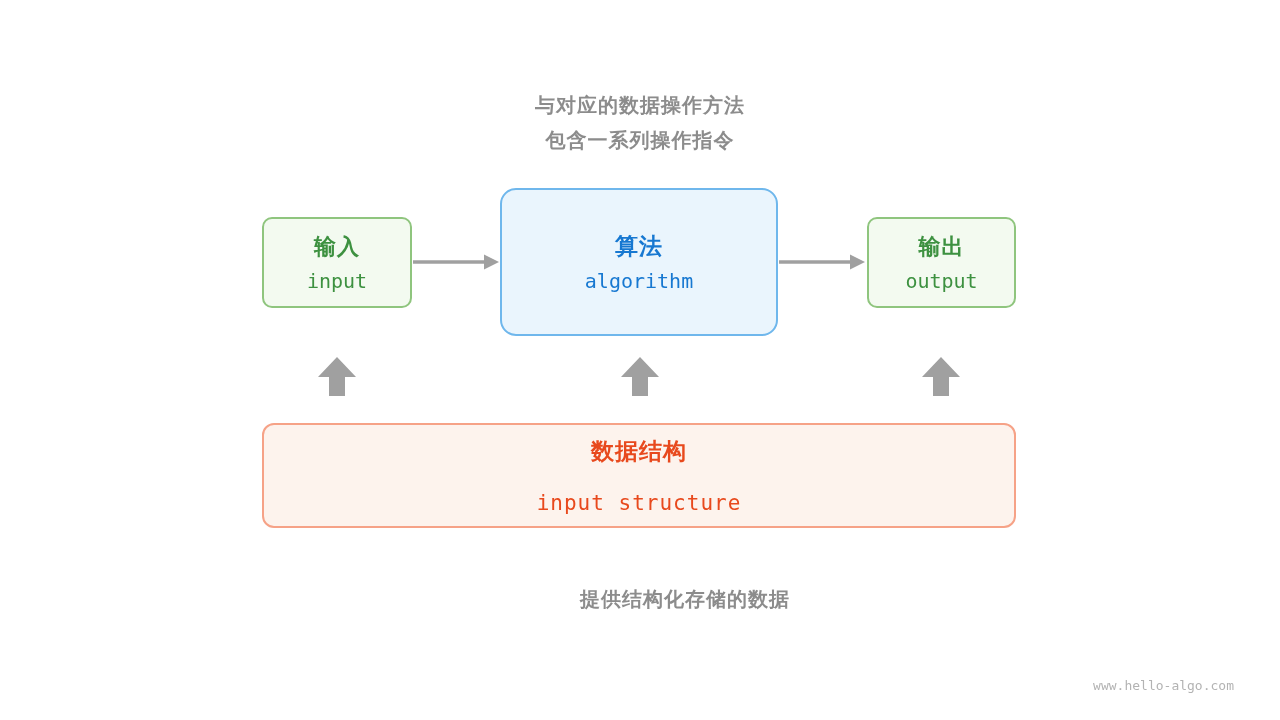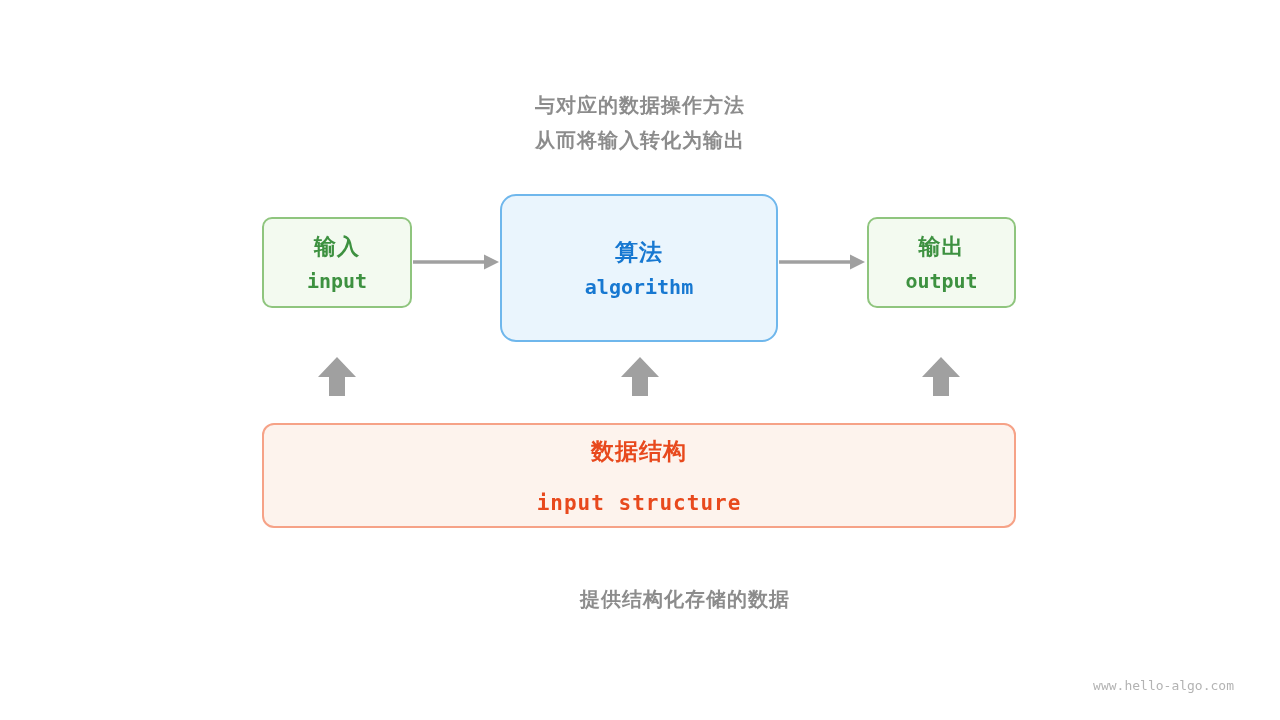--- a/index.html
+++ b/index.html
@@ -44,21 +44,20 @@
     box-sizing: border-box;
   }
   .node .title {
     font-weight: 700;
     font-size: 22px;
     letter-spacing: 1px;
   }
   .node .subtitle {
     font-family: "DejaVu Sans Mono", "Liberation Mono", monospace;
     font-size: 20px;
-    font-weight: bold;
   }
 
   #node-input {
     left: 262px; top: 217px; width: 150px; height: 91px;
     background: var(--green-bg, #f3faf0);
     border-color: var(--green-border, #8fc57e);
   }
   #node-output {
     left: 867px; top: 217px; width: 149px; height: 91px;
     background: var(--green-bg, #f3faf0);
@@ -67,21 +66,20 @@
   #node-input .title, #node-input .subtitle,
   #node-output .title, #node-output .subtitle {
     color: var(--green-text, #3d9140);
   }
 
   #node-algorithm {
     left: 500px; top: 188px; width: 278px; height: 148px;
     background: var(--blue-bg, #eaf5fd);
     border-color: var(--blue-border, #6fb7ec);
     border-radius: 16px;
-    margin-top: 6px;
   }
   #node-algorithm .title { font-size: 23px; }
   #node-algorithm .title, #node-algorithm .subtitle {
     color: var(--blue-text, #1778d1);
   }
 
   #node-data-structure {
     left: 262px; top: 423px; width: 754px; height: 105px;
     background: var(--orange-bg, #fdf3ed);
     border-color: var(--orange-border, #f6a287);
@@ -118,21 +116,21 @@
     color: #b3b3b3;
   }
 </style>
 </head>
 <body>
 
 <div class="canvas">
 
   <div class="caption top">
     <div>与对应的数据操作方法</div>
-    <div>从而将输入转化为输出</div>
+    <div>包含一系列操作指令</div>
   </div>
 
   <div class="node" id="node-input">
     <div class="title">输入</div>
     <div class="subtitle">input</div>
   </div>
 
   <svg class="harrow" id="arrow-in-algo" width="88" height="20" viewBox="0 0 88 20">
     <line x1="1" y1="10" x2="72" y2="10"></line>
     <polygon points="72,2.5 87,10 72,17.5"></polygon>

